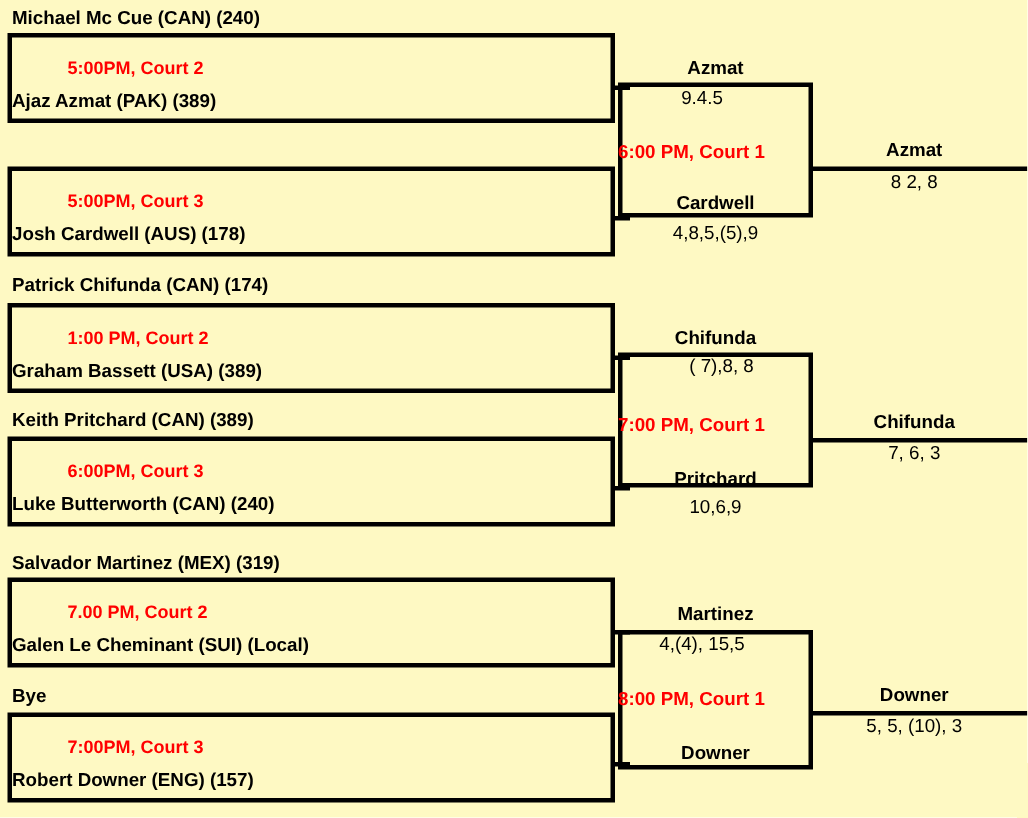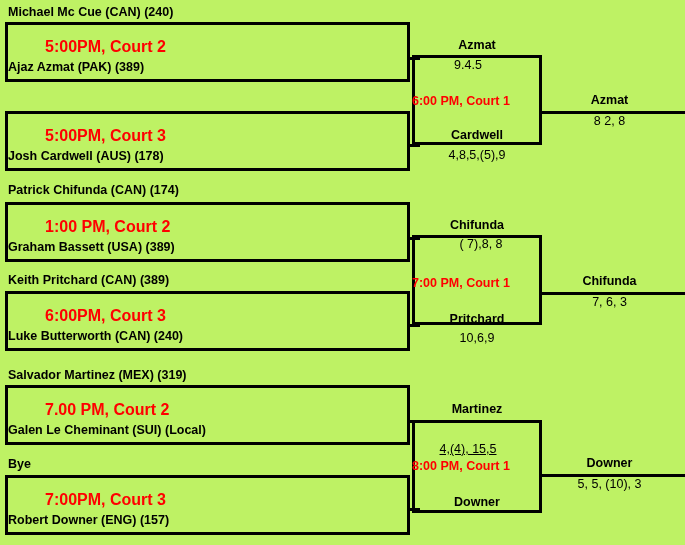--- a/index.html
+++ b/index.html
@@ -4,21 +4,21 @@
 <style>
   html, body {
     margin: 0;
     padding: 0;
     background: #ffffff;
   }
   #bracket {
     position: relative;
     width: 685px;
     height: 545px;
-    background: #bef264;
+    background: #fef9c3;
     font-family: "Liberation Sans", sans-serif;
     overflow: hidden;
   }
 
   
   .r1-box {
     position: absolute;
     left: 5px;
     width: 405px;
     border: 3px solid #000000;
@@ -28,21 +28,21 @@
     position: absolute;
     left: 8px;
     font-size: 12.5px;
     font-weight: bold;
     color: #000000;
     white-space: nowrap;
   }
   .r1-time {
     position: absolute;
     left: 45px;
-    font-size: 16px;
+    font-size: 12px;
     font-weight: bold;
     color: #ff0000;
     white-space: nowrap;
   }
   .r1-bottom-name {
     position: absolute;
     left: 8px;
     font-size: 12.5px;
     font-weight: bold;
     color: #000000;
@@ -183,21 +183,21 @@
 
   <div class="r2-top-name" style="top:218px;">Chifunda</div>
   <div class="r2-box" style="top:235px; height:90px;"></div>
   <div class="r2-top-score" style="top:237px;padding-left:13px;">( 7),8, 8</div>
   <div class="r2-time" style="top:276px;">7:00 PM, Court 1</div>
   <div class="r2-bottom-name" style="top:312px;">Pritchard</div>
   <div class="r2-bottom-score" style="top:331px;">10,6,9</div>
 
   <div class="r2-top-name" style="top:402px;">Martinez</div>
   <div class="r2-box" style="top:420px; height:93px;"></div>
-  <div class="r2-top-score" style="top:442px;text-decoration:underline;">4,(4), 15,5</div>
+  <div class="r2-top-score" style="top:422px;">4,(4), 15,5</div>
   <div class="r2-time" style="top:459px;">8:00 PM, Court 1</div>
   <div class="r2-bottom-name" style="top:495px;">Downer</div>
   <div class="r2-bottom-score" style="top:515px;"></div>
 
   <div class="r3-name" style="top:93px;">Azmat</div>
   <div class="r3-line" style="top:111px;"></div>
   <div class="r3-score" style="top:114px;">8 2, 8</div>
 
   <div class="r3-name" style="top:274px;">Chifunda</div>
   <div class="r3-line" style="top:292px;"></div>

